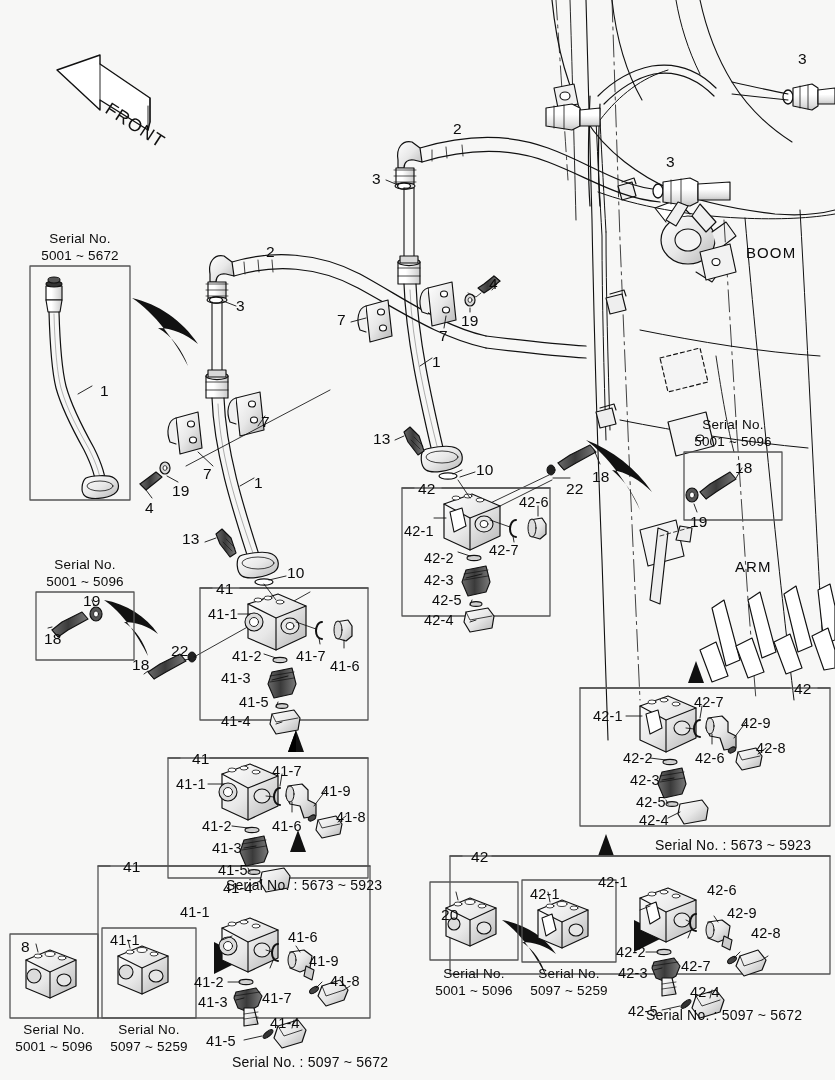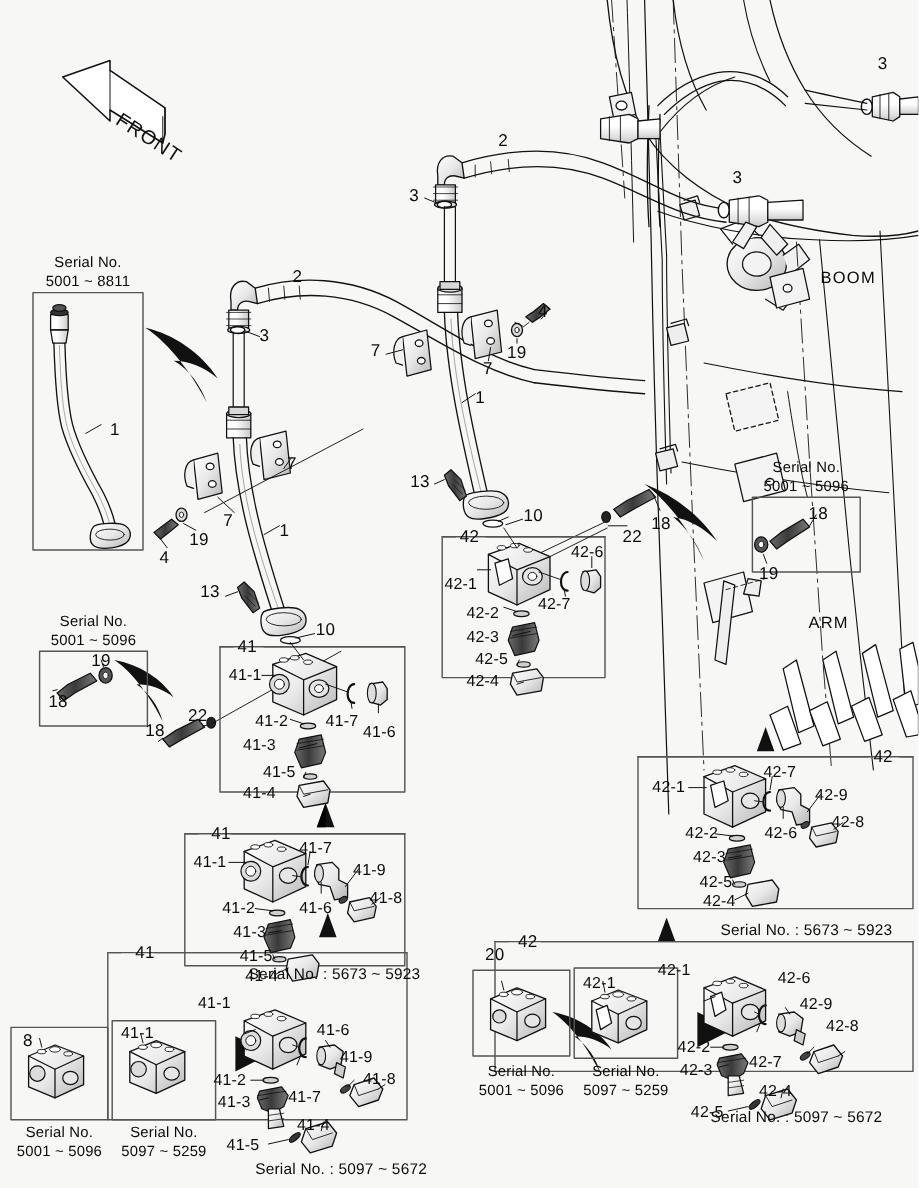--- a/index.html
+++ b/index.html
@@ -688,21 +688,21 @@
 <div class="lbl num" style="left:476px;top:461px">10</div>
 <div class="lbl num" style="left:171px;top:642px">22</div>
 <div class="lbl num" style="left:566px;top:480px">22</div>
 <div class="lbl num" style="left:592px;top:468px">18</div>
 <div class="lbl num" style="left:132px;top:656px">18</div>
 
 <div class="lbl bigword" style="left:746px;top:245px">BOOM</div>
 <div class="lbl bigword" style="left:735px;top:559px">ARM</div>
 
 <div class="lbl serial ctr" style="left:80px;top:231px">Serial No.</div>
-<div class="lbl serial ctr" style="left:80px;top:248px">5001 ~ 8811</div>
+<div class="lbl serial ctr" style="left:80px;top:248px">5001 ~ 5672</div>
 <div class="lbl num" style="left:100px;top:382px">1</div>
 
 <div class="lbl serial ctr" style="left:85px;top:557px">Serial No.</div>
 <div class="lbl serial ctr" style="left:85px;top:574px">5001 ~ 5096</div>
 <div class="lbl num" style="left:44px;top:630px">18</div>
 <div class="lbl num" style="left:83px;top:592px">19</div>
 
 <div class="lbl serial ctr" style="left:733px;top:417px">Serial No.</div>
 <div class="lbl serial ctr" style="left:733px;top:434px">5001 ~ 5096</div>
 <div class="lbl num" style="left:735px;top:459px">18</div>
@@ -783,17 +783,17 @@
 <div class="lbl sub" style="left:628px;top:1003px">42-5</div>
 <div class="lbl serial2" style="left:652px;top:1002px;opacity:0"></div>
 <div class="lbl serial2" style="left:650px;top:1004px;opacity:0"></div>
 <div class="lbl serial2" style="left:648px;top:1004px;opacity:0"></div>
 <div class="lbl serial2" style="left:646px;top:1008px">Serial No. : 5097 ~ 5672</div>
 
 <div class="lbl sub" style="left:530px;top:886px">42-1</div>
 <div class="lbl serial ctr" style="left:569px;top:966px">Serial No.</div>
 <div class="lbl serial ctr" style="left:569px;top:983px">5097 ~ 5259</div>
 
-<div class="lbl num" style="left:441px;top:860px">20</div>
+<div class="lbl num" style="left:441px;top:906px">20</div>
 <div class="lbl serial ctr" style="left:474px;top:966px">Serial No.</div>
 <div class="lbl serial ctr" style="left:474px;top:983px">5001 ~ 5096</div>
 
 </div>
 
 </body></html>

